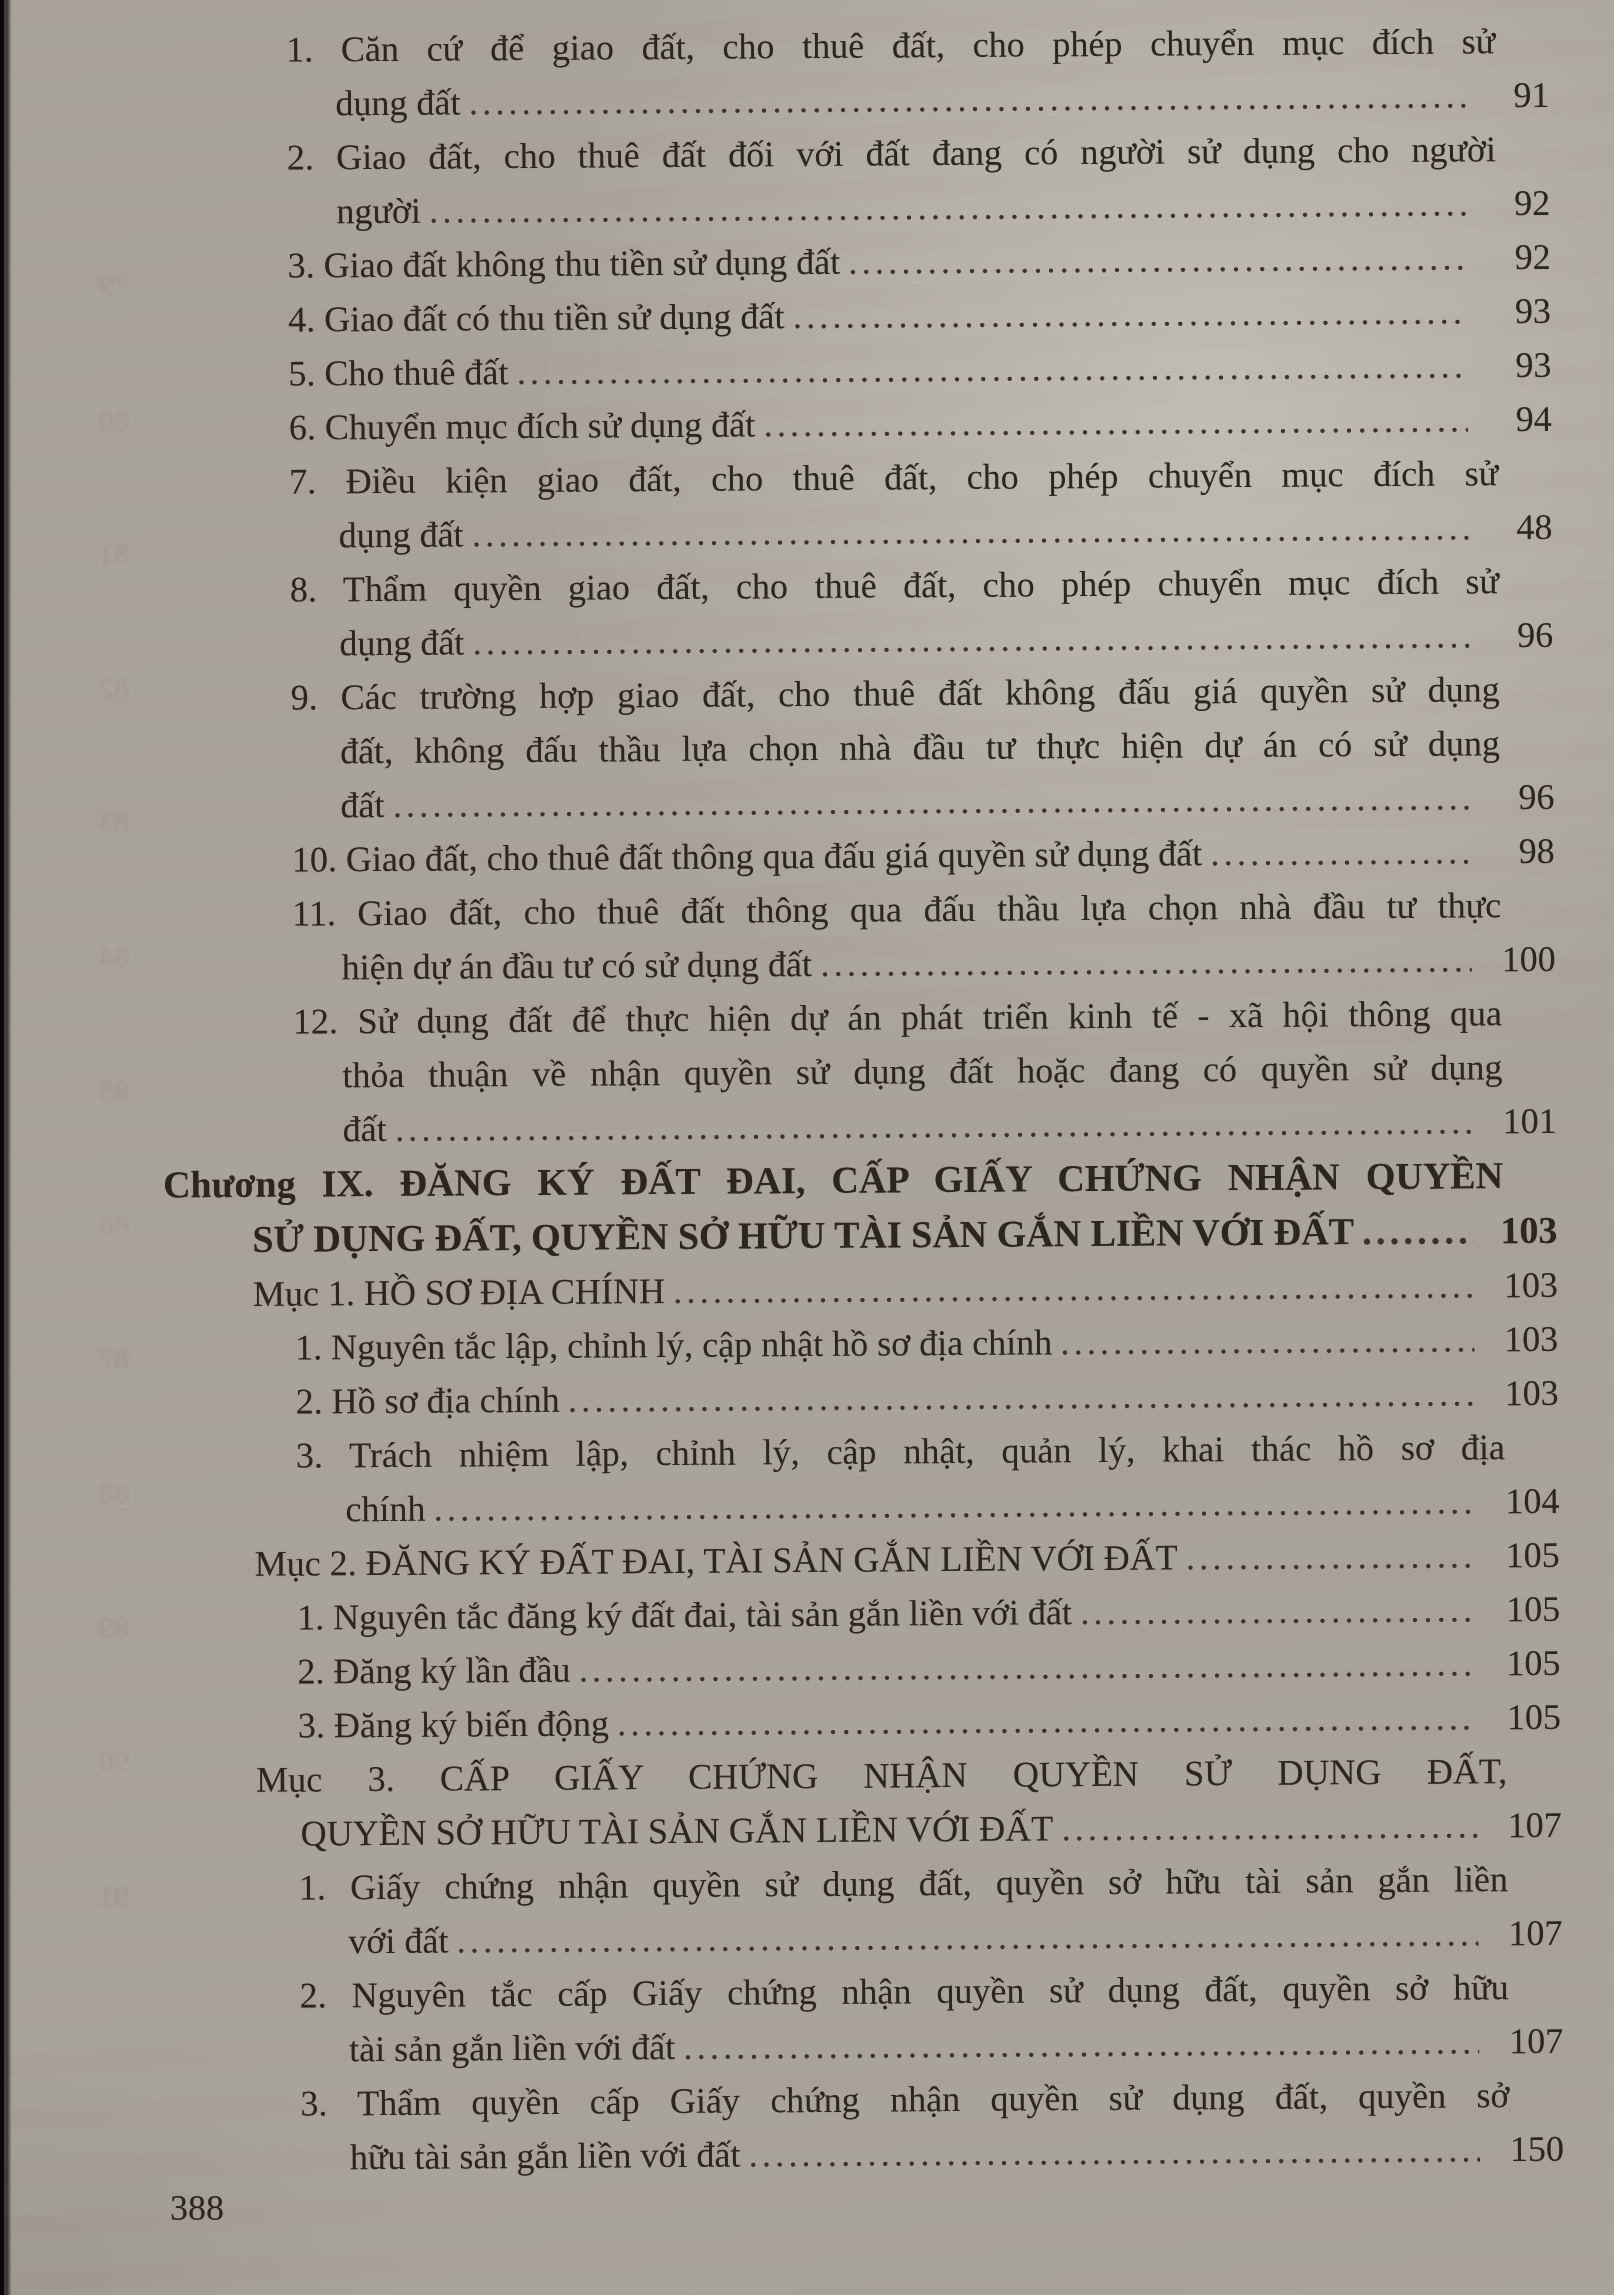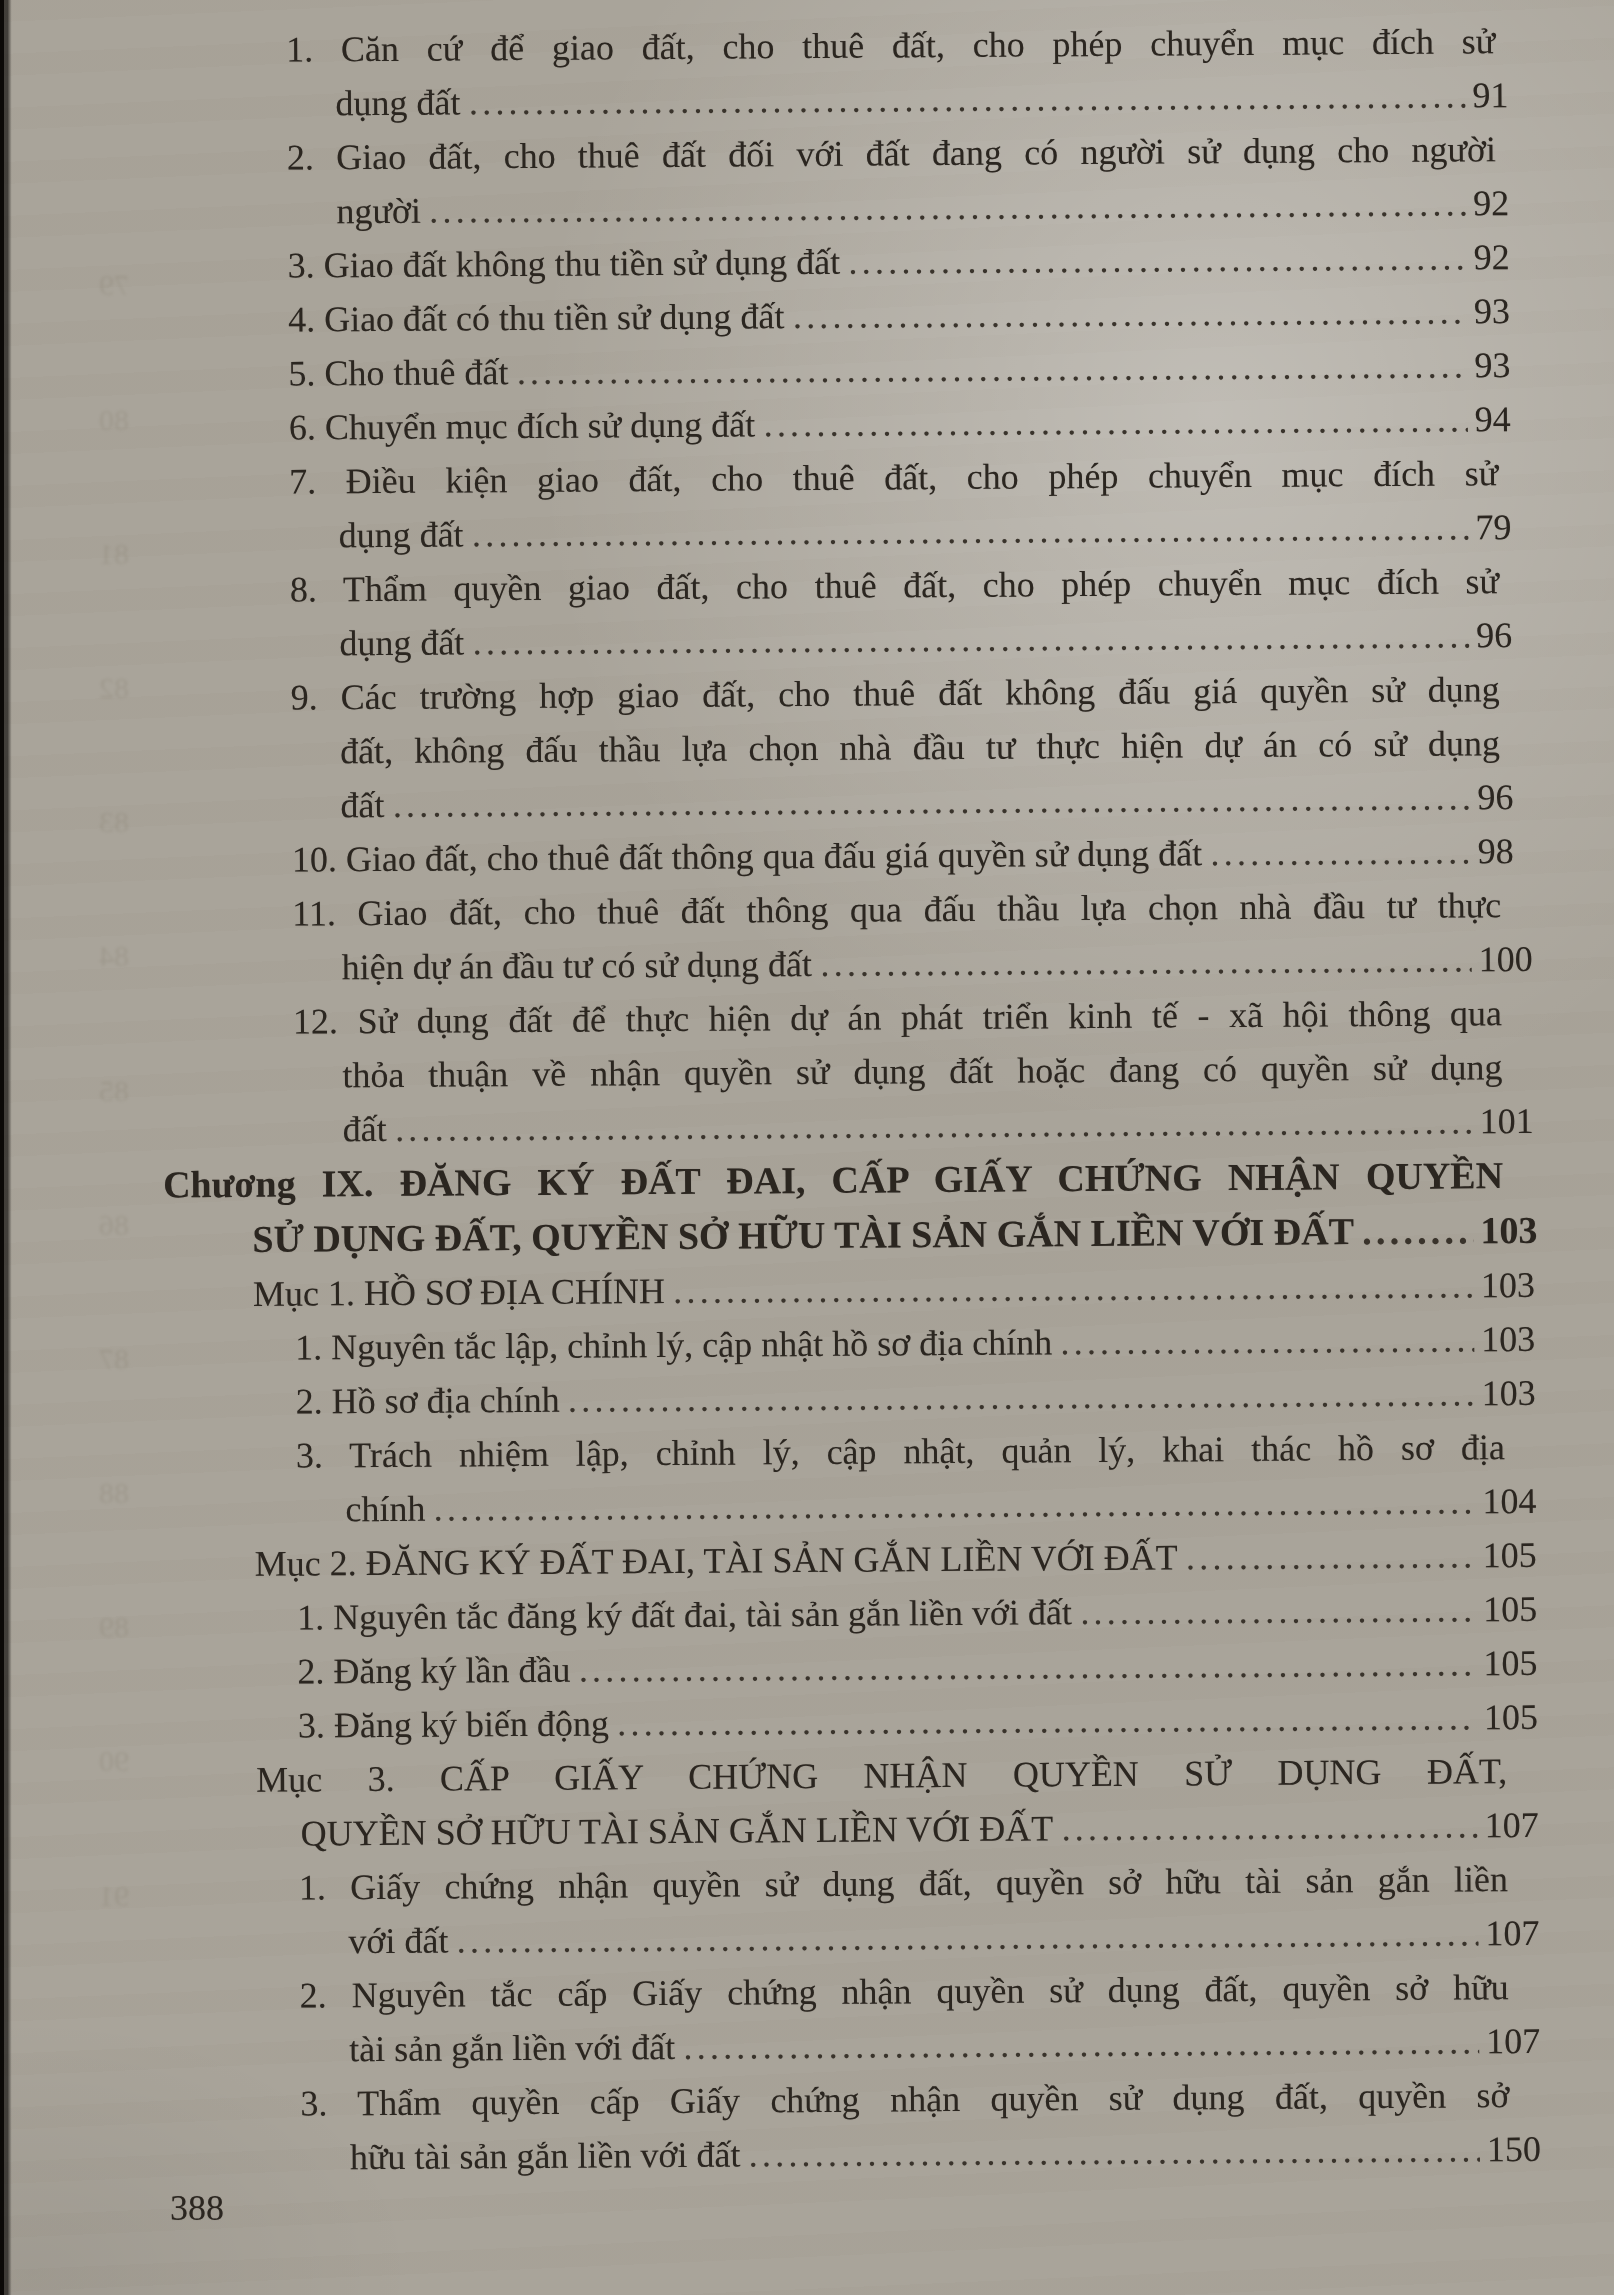--- a/index.html
+++ b/index.html
@@ -74,21 +74,21 @@
   }
   .last-line .txt { flex: 0 0 auto; white-space: nowrap; }
   .leader {
     flex: 1 1 auto;
     overflow: hidden;
     white-space: nowrap;
     letter-spacing: 4.2px;
     margin: 0 6.7px 0 8.4px;
     color: #39332b;
   }
-  .pg { flex: 0 0 auto; min-width: 77px; }
+  .pg { flex: 0 0 auto; min-width: 77px; text-align: right; }
 
   .folio {
     position: absolute;
     left: 170px;
     top: 2187px;
     font-size: 36px;
     z-index: 2;
     text-shadow: 0 0 0.8px rgba(43,37,33,0.30);
   }
 </style>
@@ -155,21 +155,21 @@
           <span class="txt">6. Chuyển mục đích sử dụng đất</span>
           <span class="leader">............................................................................................................................................................................................................................</span>
           <span class="pg">94</span>
         </div>
       </div>
       <div class="entry entry--item">
         <div class="line body-line">7. Điều kiện giao đất, cho thuê đất, cho phép chuyển mục đích sử</div>
         <div class="line last-line">
           <span class="txt">dụng đất</span>
           <span class="leader">............................................................................................................................................................................................................................</span>
-          <span class="pg">79</span>
+          <span class="pg">48</span>
         </div>
       </div>
       <div class="entry entry--item">
         <div class="line body-line">8. Thẩm quyền giao đất, cho thuê đất, cho phép chuyển mục đích sử</div>
         <div class="line last-line">
           <span class="txt">dụng đất</span>
           <span class="leader">............................................................................................................................................................................................................................</span>
           <span class="pg">96</span>
         </div>
       </div>

